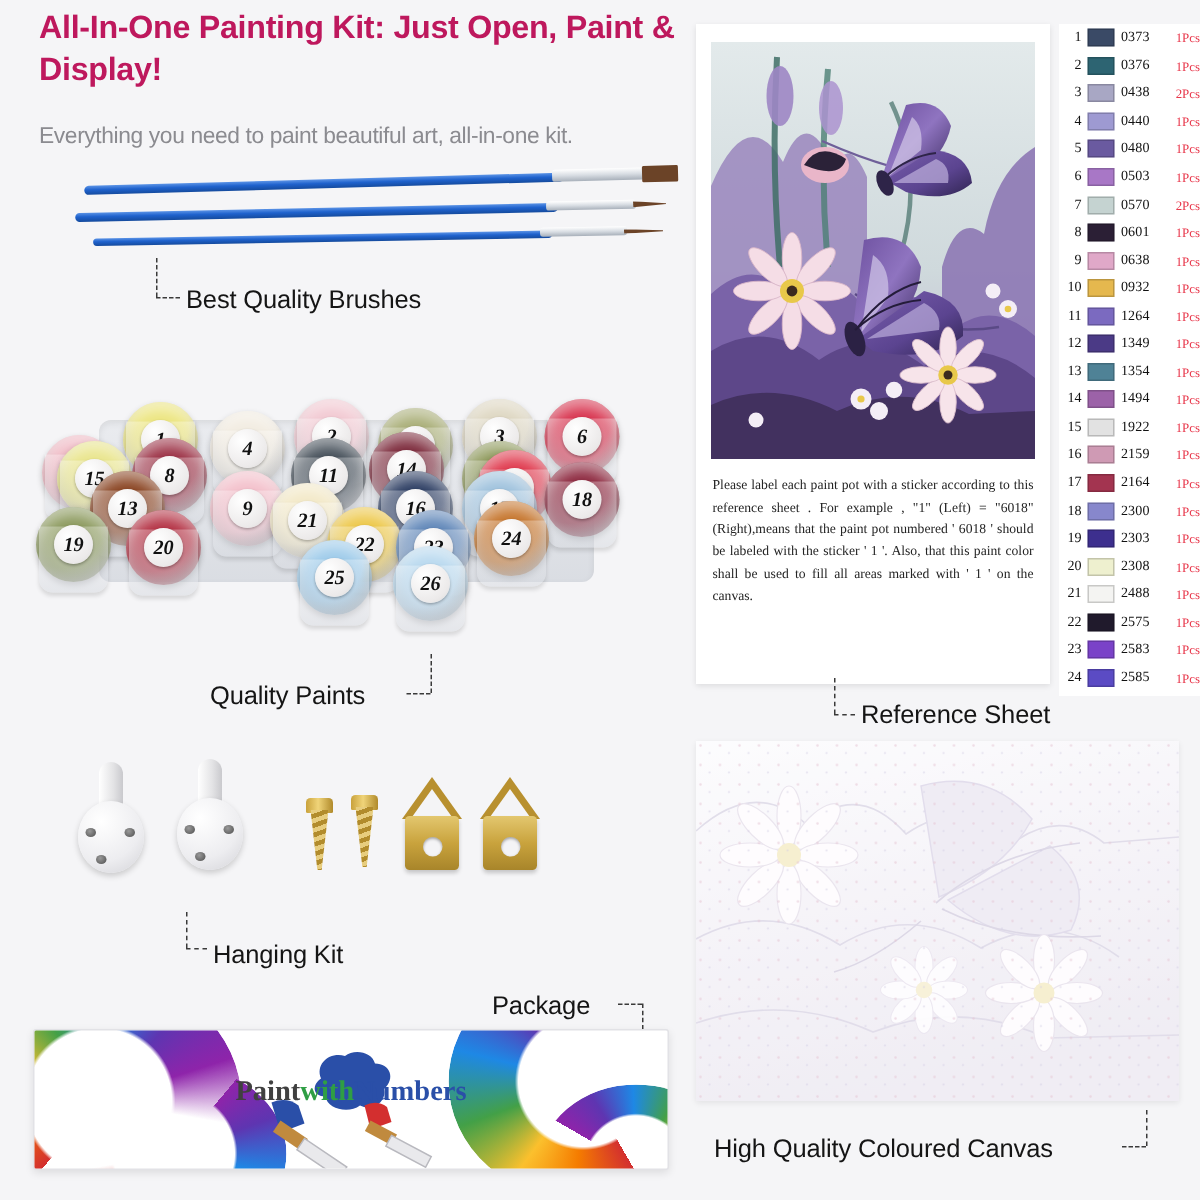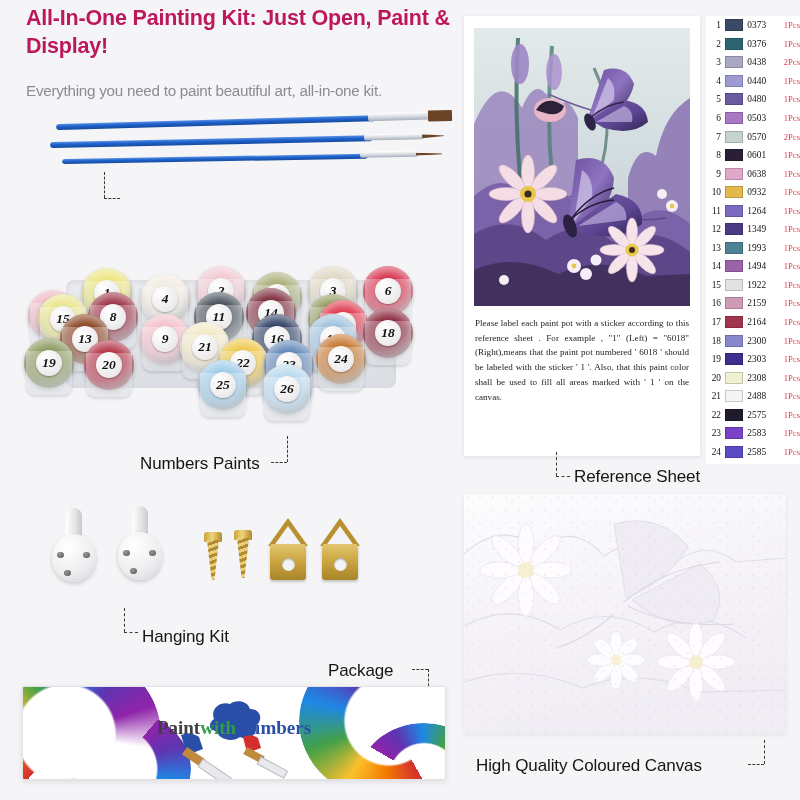--- a/index.html
+++ b/index.html
@@ -150,20 +150,21 @@
 
     <div class="brush" style="left:48px;top:44px;width:380px;transform:rotate(-1.0deg);">
       <div class="bhandle" style="left:0;top:3px;width:306px;height:5px;"></div>
       <div class="bferrule" style="left:298px;top:1px;width:58px;height:6px;"></div>
       <div class="btip" style="left:354px;top:3px;width:26px;height:3px;clip-path:polygon(0 0,100% 40%,100% 60%,0 100%);"></div>
     </div>
   </div>
 
   <div class="cline v" style="left:104px;top:172px;height:26px;"></div>
   <div class="cline h" style="left:104px;top:198px;width:16px;"></div>
+  <div class="callout" style="left:124px;top:190px;">Best Quality Brushes</div>
 
   <div class="pots">
     <div class="tray"></div>
     <div id="pots-host">
         <div class="pot" style="left: 64px; top: 16px; z-index: 6; background: radial-gradient(circle at 34% 28%, rgb(236, 229, 127) 0%, rgb(236, 229, 127) 55%, rgba(0, 0, 0, 0.28) 100%);">
           <div class="cup"></div>
           <div class="num">1</div>
         </div>
         <div class="pot" style="left: 178px; top: 14px; z-index: 6; background: radial-gradient(circle at 34% 28%, rgb(242, 201, 210) 0%, rgb(242, 201, 210) 55%, rgba(0, 0, 0, 0.28) 100%);">
           <div class="cup"></div>
@@ -263,21 +264,21 @@
         </div>
         <div class="pot" style="left: 244px; top: 112px; z-index: 18; background: radial-gradient(circle at 34% 28%, rgb(185, 217, 239) 0%, rgb(185, 217, 239) 55%, rgba(0, 0, 0, 0.28) 100%);">
           <div class="cup"></div>
           <div class="num">26</div>
         </div>
       </div>
   </div>
 
   <div class="cline v" style="left:287px;top:436px;height:26px;"></div>
   <div class="cline h" style="left:271px;top:462px;width:16px;"></div>
-  <div class="callout" style="left:140px;top:454px;">Numbers Paints</div>
+  <div class="callout" style="left:140px;top:454px;">Quality Paints</div>
 
   <div class="hang">
     <div class="hook" style="left:0;top:8px;">
       <div class="stem"></div>
       <div class="disc"></div>
       <div class="pin" style="left:5px;top:44px;"></div>
       <div class="pin" style="left:31px;top:44px;"></div>
       <div class="pin" style="left:12px;top:62px;"></div>
     </div>
     <div class="hook" style="left:66px;top:6px;">
@@ -529,21 +530,21 @@
         </div>
         <div class="crow">
           <span class="idx">12</span>
           <span class="sw" style="background: rgb(75, 58, 134);"></span>
           <span class="code">1349</span>
           <span class="qty" style="color: rgb(232, 54, 74);">1Pcs</span>
         </div>
         <div class="crow">
           <span class="idx">13</span>
           <span class="sw" style="background: rgb(79, 130, 150);"></span>
-          <span class="code">1993</span>
+          <span class="code">1354</span>
           <span class="qty" style="color: rgb(232, 54, 74);">1Pcs</span>
         </div>
         <div class="crow">
           <span class="idx">14</span>
           <span class="sw" style="background: rgb(156, 98, 168);"></span>
           <span class="code">1494</span>
           <span class="qty" style="color: rgb(232, 54, 74);">1Pcs</span>
         </div>
         <div class="crow">
           <span class="idx">15</span>

